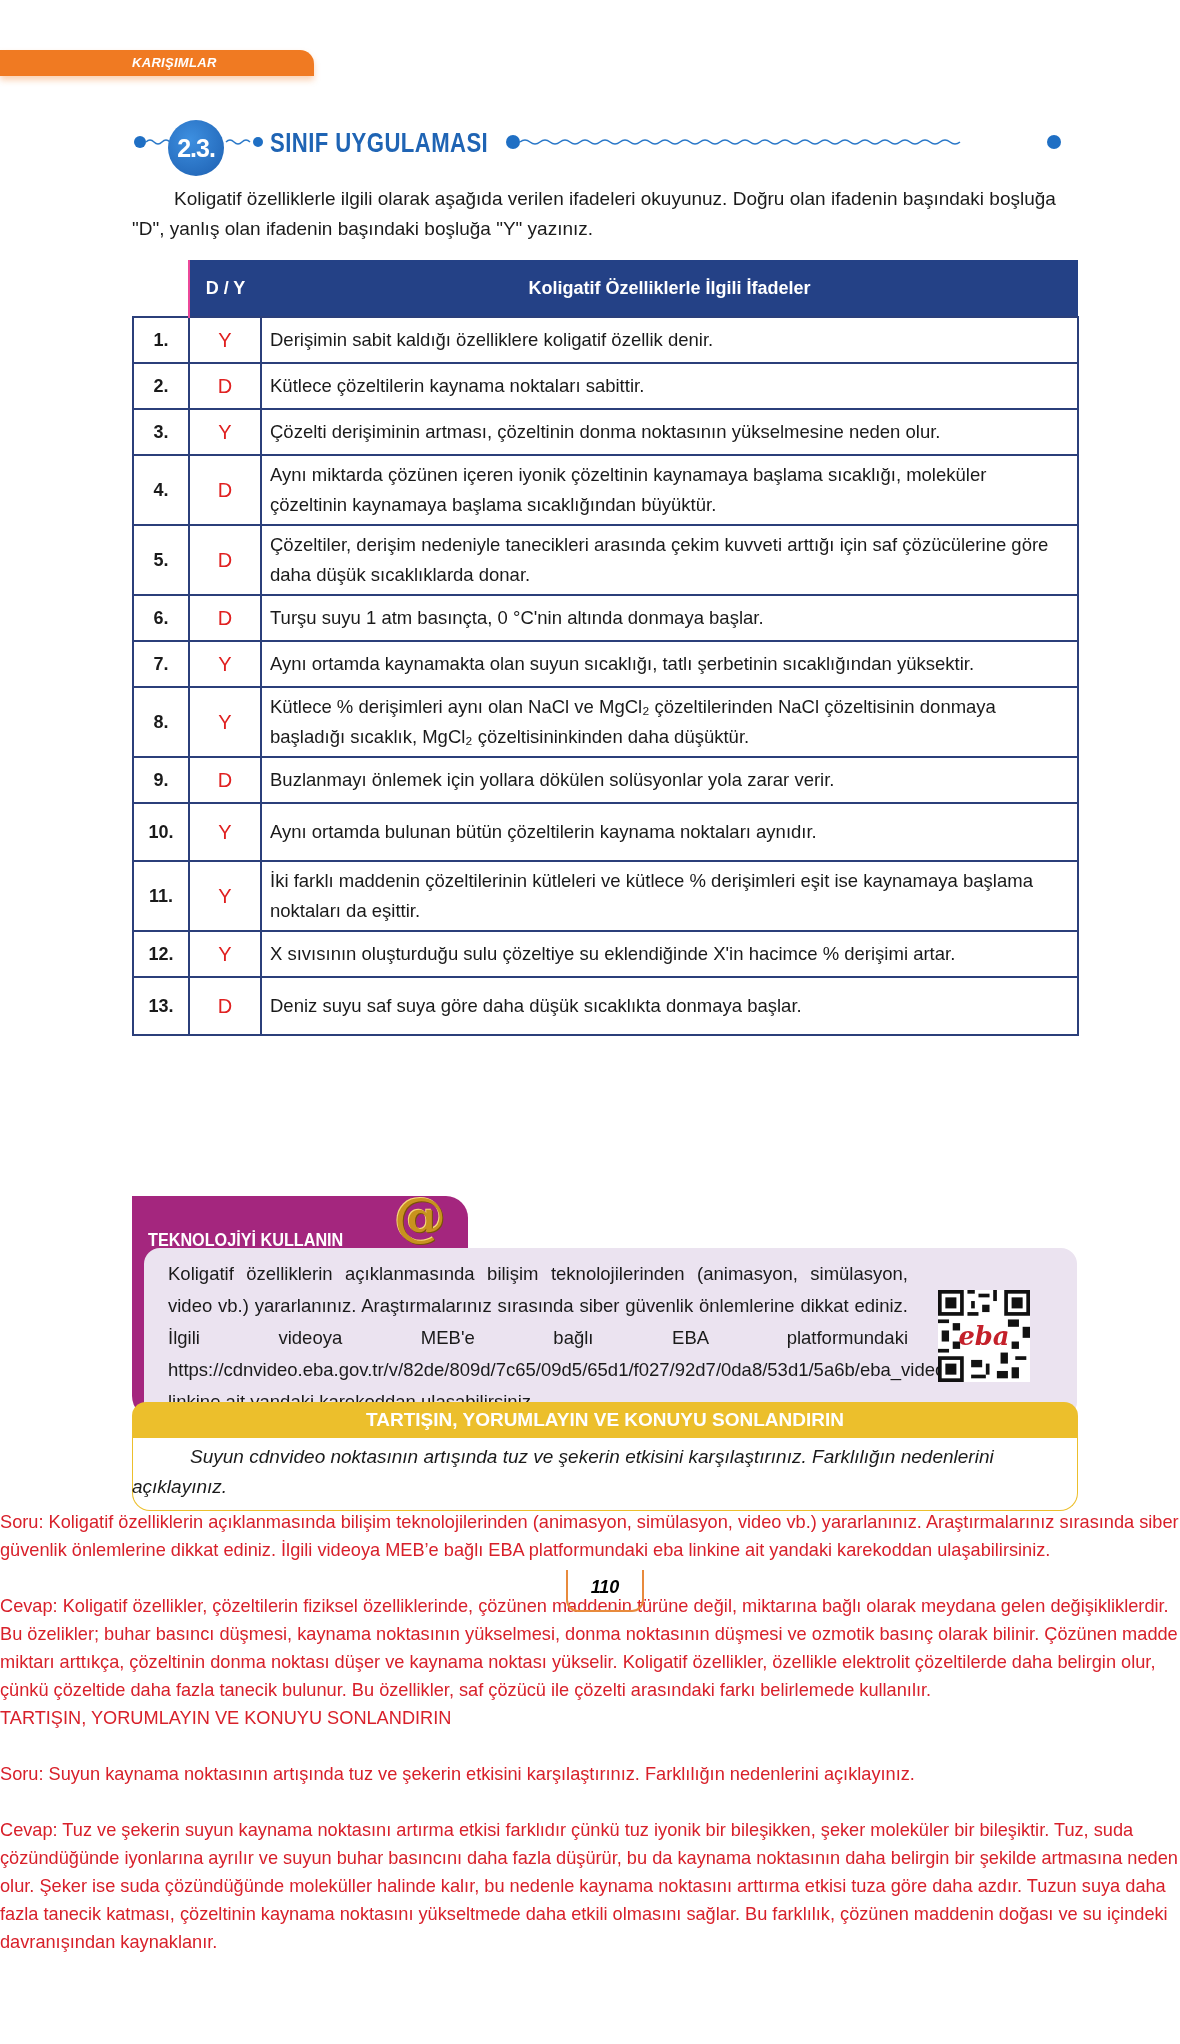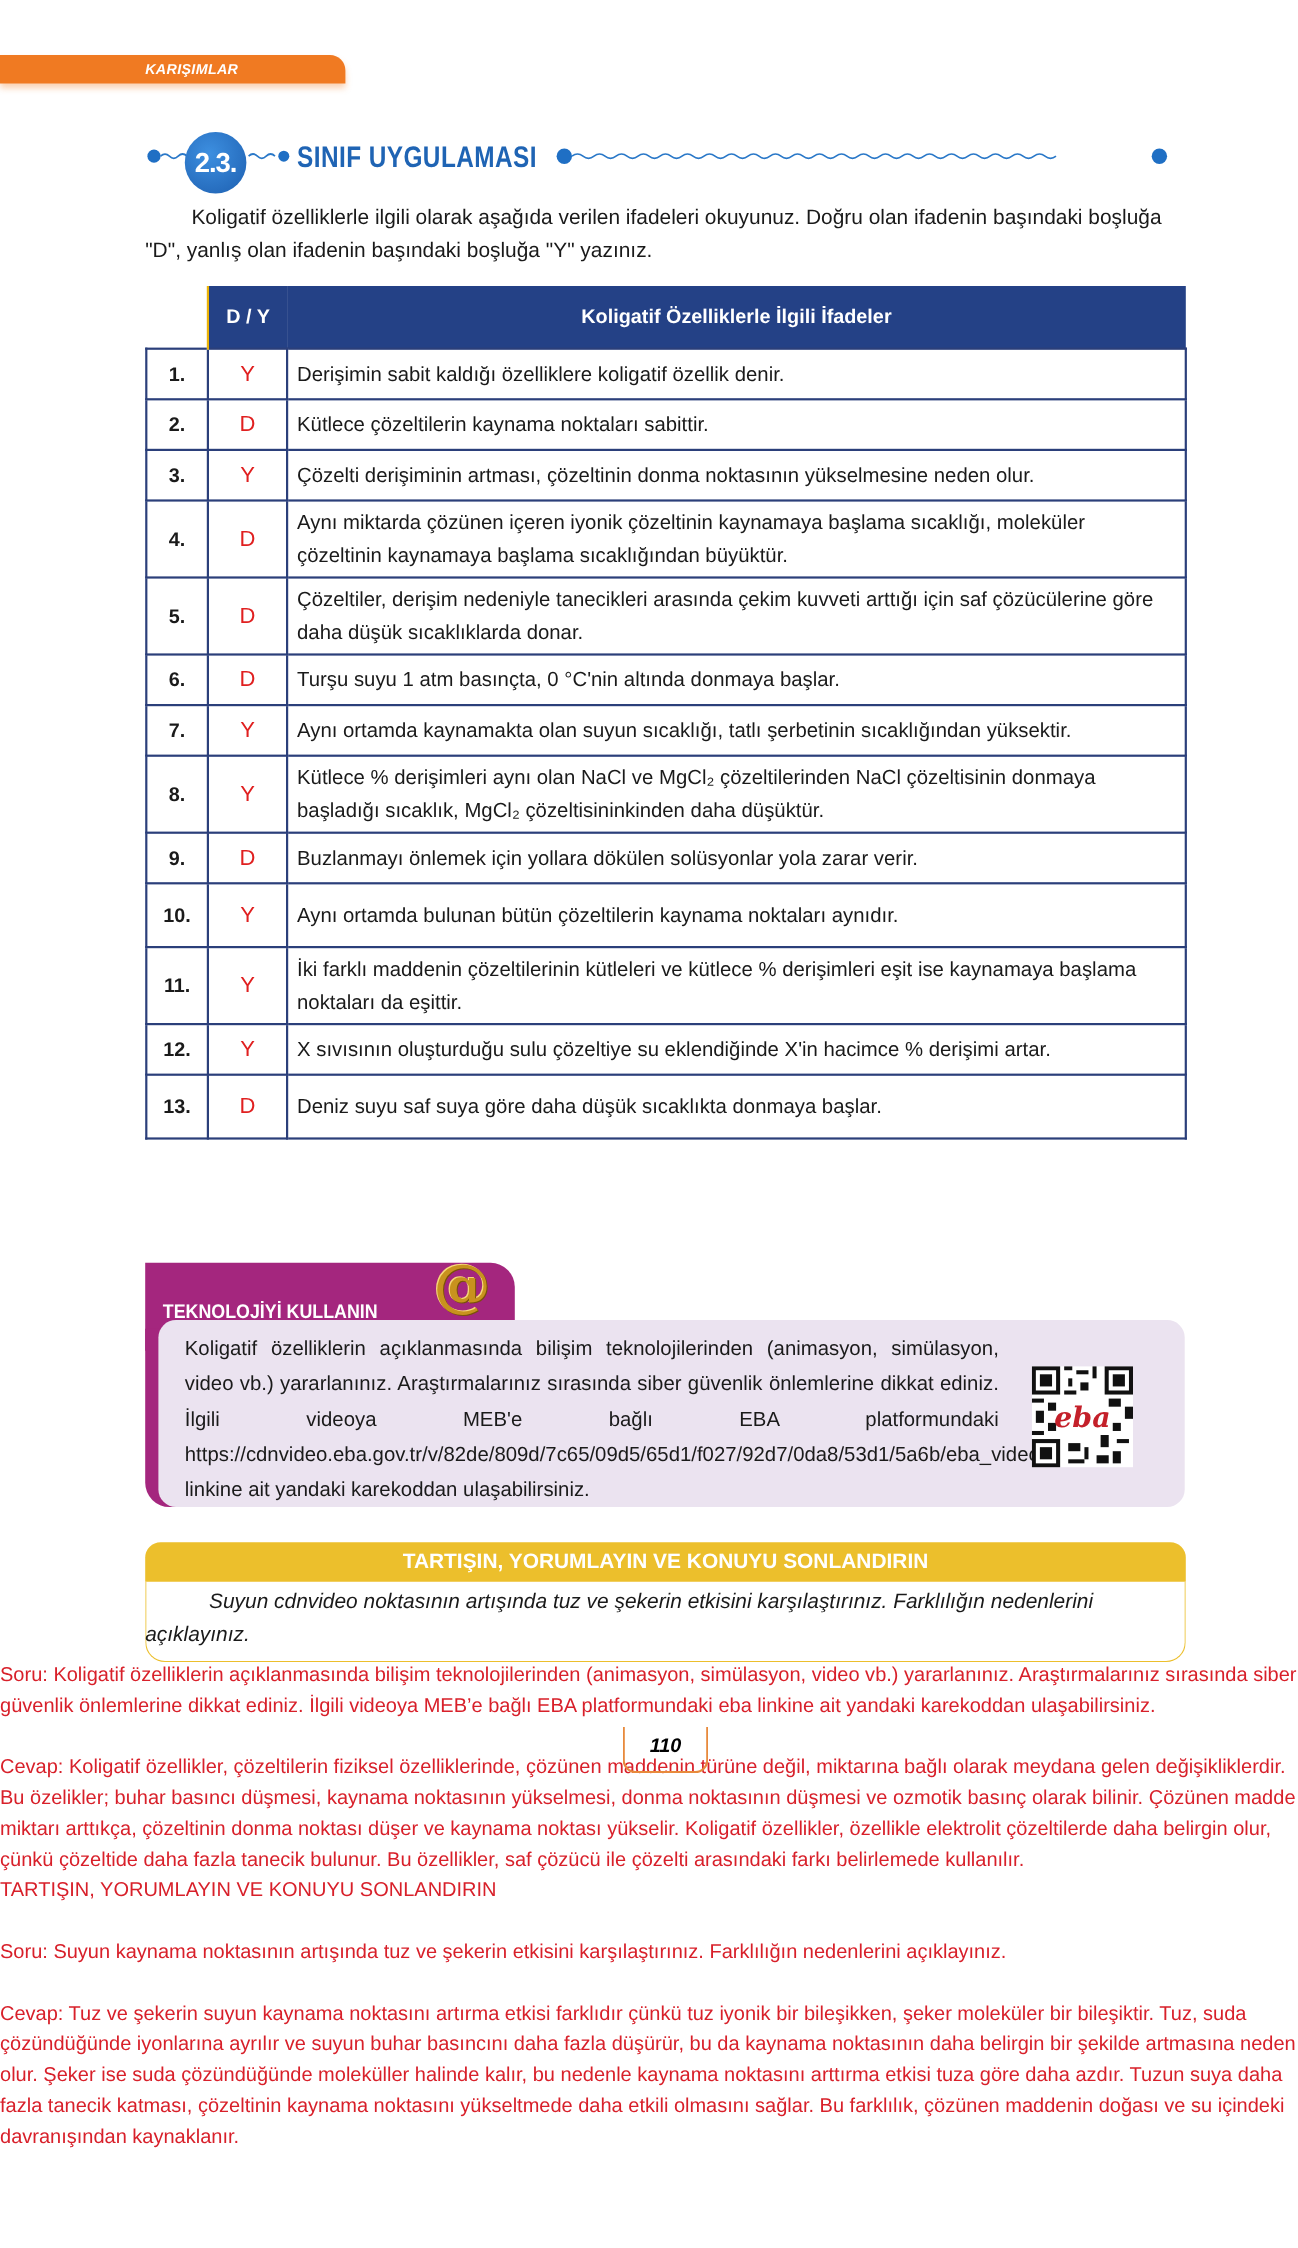--- a/index.html
+++ b/index.html
@@ -17,21 +17,21 @@
   .intro p { margin:0; text-indent:42px; }
 
   table.statements { position:absolute; left:132px; top:260px; width:947px; border-collapse:collapse; font-size:18.5px; }
   table.statements th { background:#244186; color:#fff; font-weight:bold; height:54px; font-size:18px; }
   table.statements td { border:2px solid #2b3f7a; vertical-align:middle; }
   td.num { width:52px; text-align:center; font-weight:bold; font-size:18px; }
   td.ans { width:68px; text-align:center; color:#e02020; font-size:20px; }
   td.stmt { padding:4px 10px 4px 8px; line-height:30px; }
   th.blank { background:#fff !important; }
 
-  .tech { position:absolute; left:132px; top:1148px; width:785px; height:222px; }
+  .tech { position:absolute; left:132px; top:1196px; width:785px; height:222px; }
   .tech-tab { position:absolute; left:0; top:0; width:336px; height:80px; background:#a4267e; border-top-right-radius:22px; }
   .tech-tab-label { position:absolute; left:16px; top:34px; color:#fff; font-weight:bold; font-size:18px; transform:scaleX(0.9); transform-origin:left; }
   .at-icon { position:absolute; left:262px; top:-10px; width:48px; height:56px; font-size:52px; font-weight:bold; color:#c8921e; text-shadow:1px 1px 0 #7a5208, -1px -1px 0 #f6d77a; font-family:"DejaVu Serif", serif; }
   .tech-side { position:absolute; left:0; top:60px; width:30px; height:162px; background:#a4267e; border-bottom-left-radius:22px; }
   .tech-body { position:absolute; left:12px; top:52px; width:933px; height:170px; background:#ebe3f0; border-radius:16px; }
   .tech-text { position:absolute; left:36px; top:62px; width:740px; font-size:18.5px; line-height:32px; text-align:justify; }
   .qr { position:absolute; left:806px; top:94px; width:92px; height:92px; }
 
   .discuss { position:absolute; left:132px; top:1402px; width:946px; height:106px; }
   .discuss-head { position:absolute; left:0; top:0; width:946px; height:36px; background:#ecbf2c; border-radius:14px 14px 0 0; color:#fff; font-weight:bold; font-size:19px; text-align:center; line-height:36px; }
@@ -67,21 +67,21 @@
 </div>
 
 <div class="intro">
   <p>Koligatif özelliklerle ilgili olarak aşağıda verilen ifadeleri okuyunuz. Doğru olan ifadenin başındaki boşluğa "D", yanlış olan ifadenin başındaki boşluğa "Y" yazınız.</p>
 </div>
 
 <table class="statements">
   <thead>
     <tr>
       <th class="blank"></th>
-      <th style="width:68px;border-left:2px solid #eab308">D / Y</th>
+      <th style="width:68px;border-left:2px solid #ec4899">D / Y</th>
       <th>Koligatif Özelliklerle İlgili İfadeler</th>
     </tr>
   </thead>
   <tbody>
     <tr style="height:46px">
       <td class="num">1.</td>
       <td class="ans">Y</td>
       <td class="stmt">Derişimin sabit kaldığı özelliklere koligatif özellik denir.</td>
     </tr>
     <tr style="height:46px">

